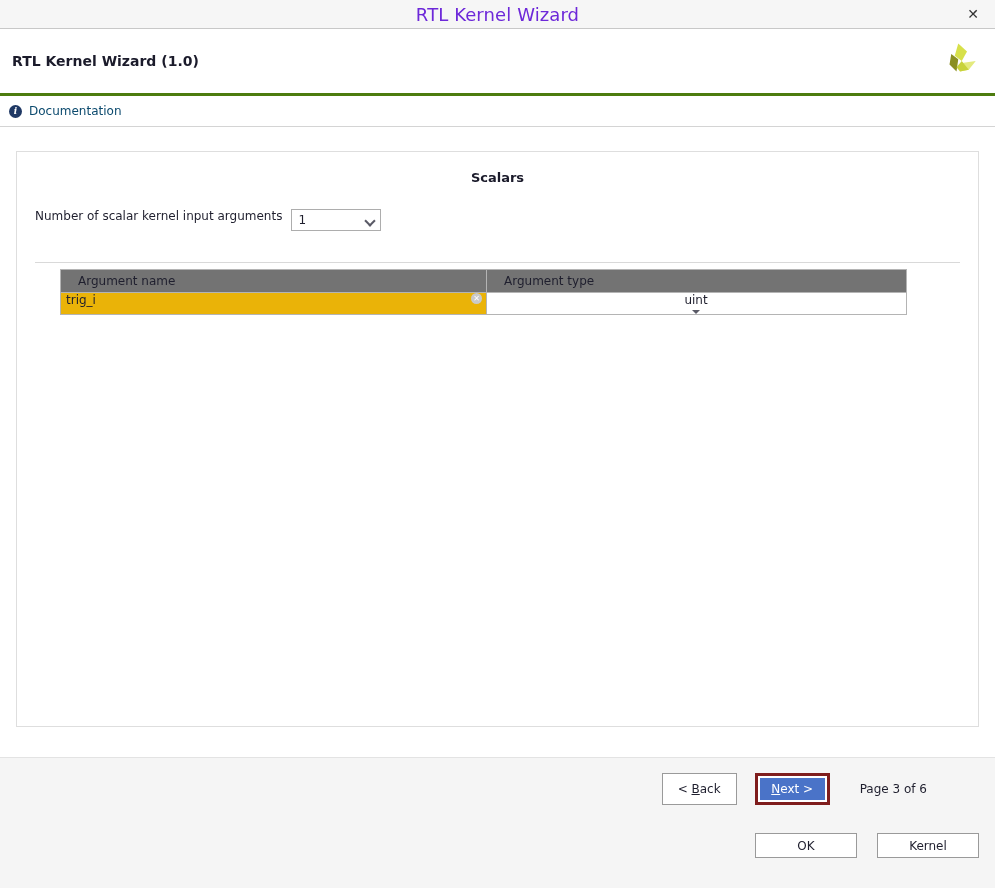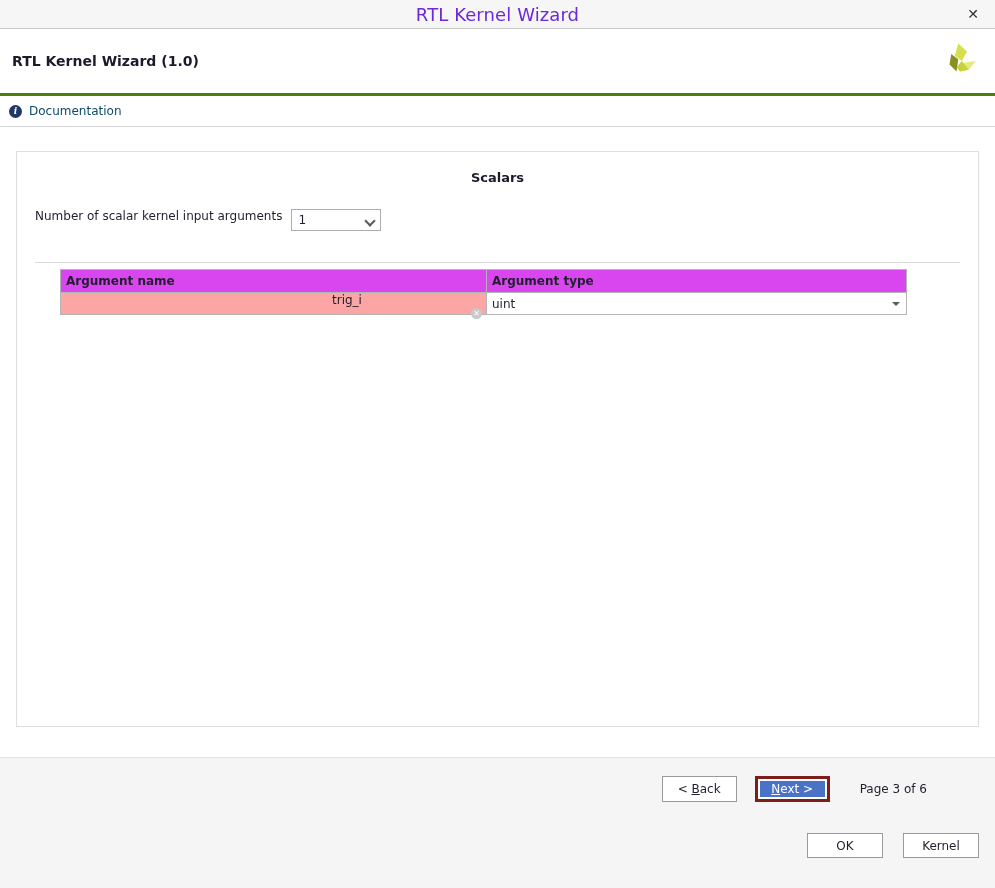--- a/index.html
+++ b/index.html
@@ -188,43 +188,42 @@
   }
 
   
   .argtable {
     margin-left: 25px;
     border-collapse: collapse;
     width: 846px;
     table-layout: fixed;
   }
   .argtable th {
-    background: #d946ef;
+    background: #737373;
     border: 1px solid #b4b4b4;
-    font-weight: bold;
+    font-weight: normal;
     font-size: 12px;
     text-align: left;
-    padding: 2px 0 3px 5px;
+    padding: 2px 0 3px 17px;
     color: #1f1f2e;
     height: 17px;
   }
   .argtable td {
     border: 1px solid #b4b4b4;
     padding: 0;
     background: #ffffff;
     height: 21px;
   }
   .cell-input {
     display: flex;
-    align-items: flex-end;
+    align-items: flex-start;
     height: 21px;
     padding: 0 4px 0 5px;
     box-sizing: border-box;
-    background: #fca5a5;
-    flex-direction: column;
+    background: #eab308;
   }
   .cell-input-text {
     flex: 1;
     font-size: 12px;
     color: #1f1f2e;
     outline: none;
     border: none;
     background: transparent;
     font-family: inherit;
     padding: 0;
@@ -246,20 +245,21 @@
     flex: none;
   }
   .cell-combo {
     display: flex;
     align-items: center;
     height: 21px;
     padding: 0 6px 0 5px;
     box-sizing: border-box;
     cursor: pointer;
     background: #ffffff;
+    flex-direction: column;
   }
   .cell-combo-value {
     flex: 1;
     font-size: 12px;
     color: #1f1f2e;
   }
   .tri-down {
     width: 0;
     height: 0;
     border-left: 4px solid transparent;
@@ -274,21 +274,21 @@
     background: #f5f5f5;
     display: flex;
     align-items: center;
     justify-content: flex-end;
     padding-right: 16px;
     gap: 18px;
     box-sizing: border-box;
   }
   .btn {
     min-width: 75px;
-    height: 26px;
+    height: 32px;
     border: 1px solid #9a9a9a;
     background: #ffffff;
     font-size: 12px;
     color: #1f1f2e;
     font-family: inherit;
     display: inline-flex;
     align-items: center;
     justify-content: center;
     cursor: pointer;
     box-sizing: border-box;
@@ -314,21 +314,21 @@
     height: 100px;
     background: #f5f5f5;
     display: flex;
     align-items: flex-start;
     justify-content: flex-end;
     padding: 13px 16px 0 0;
     gap: 20px;
     box-sizing: border-box;
   }
   .btn-wide {
-    width: 76px;
+    width: 102px;
     height: 25px;
     padding: 0;
   }
 </style>
 </head>
 <body>
 
 <div class="titlebar">
   <div class="titlebar-title">RTL Kernel Wizard</div>
   <div class="titlebar-close">✕</div>

